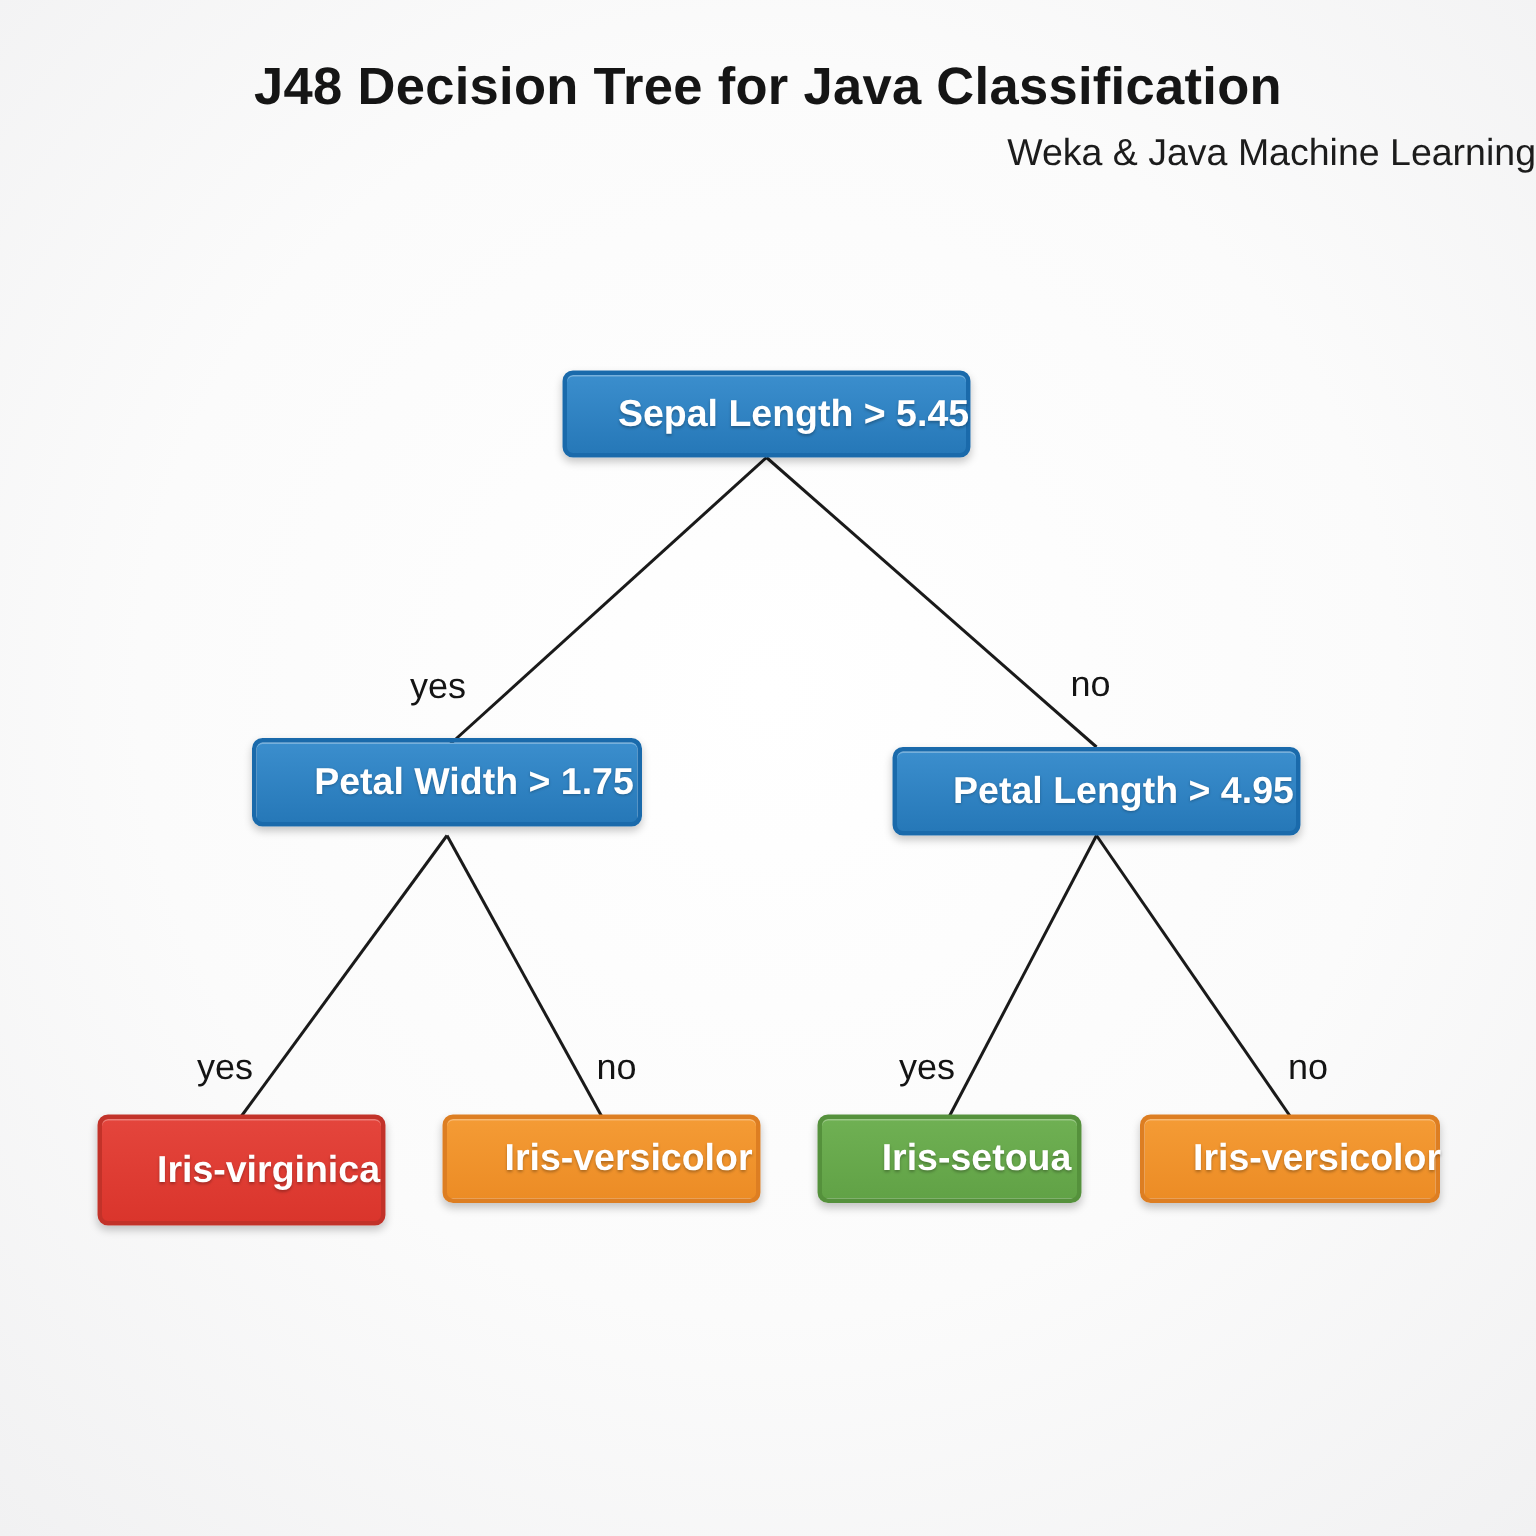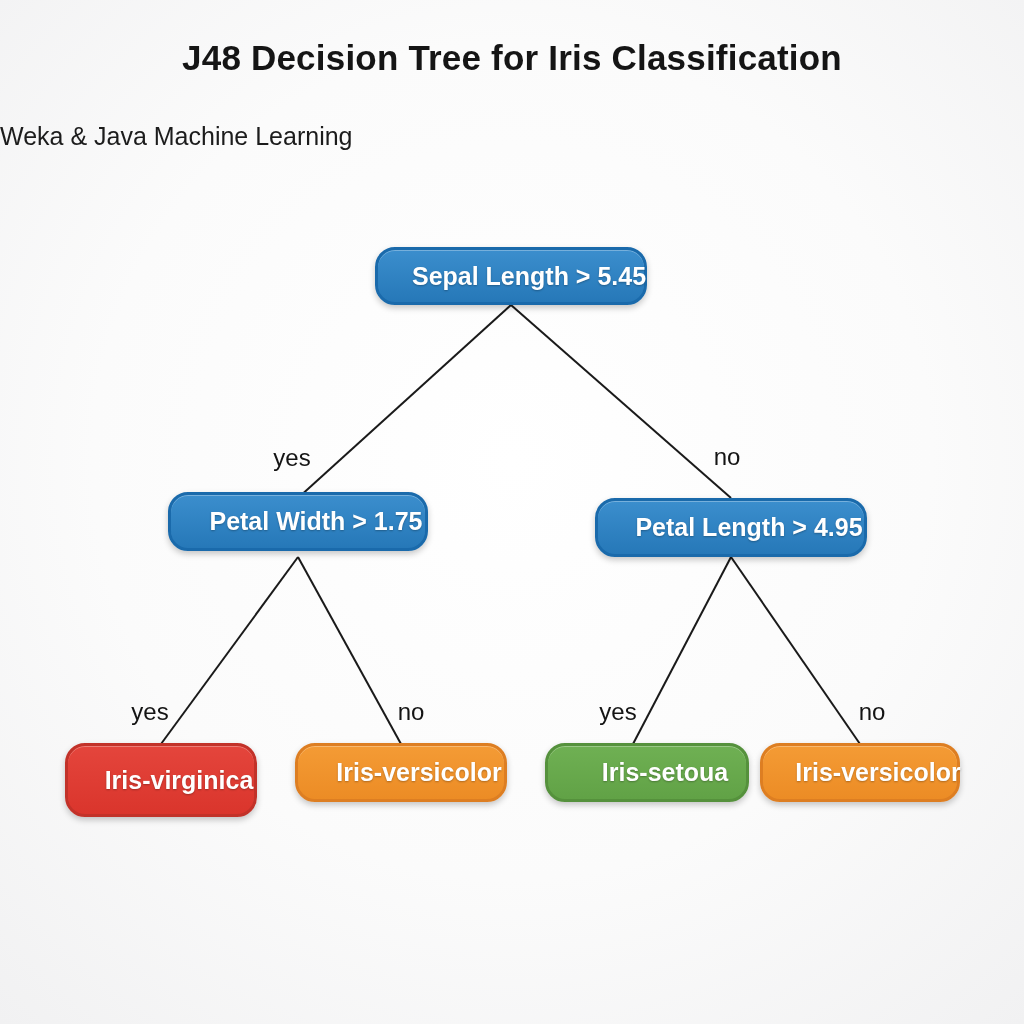--- a/index.html
+++ b/index.html
@@ -15,29 +15,29 @@
     background:radial-gradient(circle at 50% 45%, #ffffff 0%, #fbfbfb 55%, #f1f1f2 100%);
   }
   .title{
     position:absolute;left:0;top:38px;width:1024px;
     text-align:center;
     font-size:35px;font-weight:bold;color:#151515;
     letter-spacing:0.2px;
   }
   .subtitle{
     position:absolute;left:0;top:88px;width:1024px;
-    text-align:left;
-    font-size:25px;font-weight:normal;color:#1c1c1c;margin-top:34px;
+    text-align:right;
+    font-size:25px;font-weight:normal;color:#1c1c1c;
   }
   svg.edges{position:absolute;left:0;top:0;}
   .edge-line{stroke:#1a1a1a;stroke-width:2;}
   .node{
     position:absolute;
     display:flex;align-items:center;justify-content:center;
-    border-radius:20px;
+    border-radius:7px;
     color:#ffffff;font-weight:bold;font-size:25px;
     text-shadow:0 1px 2px rgba(0,0,0,0.28);
     box-shadow:0 3px 6px rgba(0,0,0,0.22), inset 0 1px 0 rgba(255,255,255,0.30);
     box-sizing:border-box;
     white-space:nowrap;
     padding-left:36px;
   }
   .node.blue{
     background:linear-gradient(180deg,#3b8ecd 0%,#2678b8 100%);
     border:3px solid #1a6aab;
@@ -59,21 +59,21 @@
     transform:translate(-50%,-50%);
     font-size:24px;color:#141414;
     background:transparent;
   }
 </style>
 </head>
 <body>
 
 <div class="canvas">
 
-  <div class="title">J48 Decision Tree for Iris Classification</div>
+  <div class="title">J48 Decision Tree for Java Classification</div>
   <div class="subtitle">Weka &amp; Java Machine Learning</div>
 
   <svg class="edges" width="1024" height="1024">
     <line class="edge-line" x1="511" y1="305" x2="298" y2="498"></line>
     <line class="edge-line" x1="511" y1="305" x2="731" y2="498"></line>
     <line class="edge-line" x1="298" y1="557" x2="161" y2="744"></line>
     <line class="edge-line" x1="298" y1="557" x2="401" y2="744"></line>
     <line class="edge-line" x1="731" y1="557" x2="633" y2="744"></line>
     <line class="edge-line" x1="731" y1="557" x2="860" y2="744"></line>
   </svg>
@@ -98,21 +98,21 @@
   </div>
 
   <div class="node red" style="left:65px;top:743px;width:192px;height:74px;">
     <span>Iris-virginica</span>
   </div>
 
   <div class="node orange" style="left:295px;top:743px;width:212px;height:59px;">
     <span>Iris-versicolor</span>
   </div>
 
-  <div class="node green" style="left:545px;top:743px;width:204px;height:59px;align-items:center;">
+  <div class="node green" style="left:545px;top:743px;width:176px;height:59px;align-items:center;">
     <span>Iris-setoua</span>
   </div>
 
   <div class="node orange" style="left:760px;top:743px;width:200px;height:59px;">
     <span>Iris-versicolor</span>
   </div>
 
 </div>
 
 </body></html>

